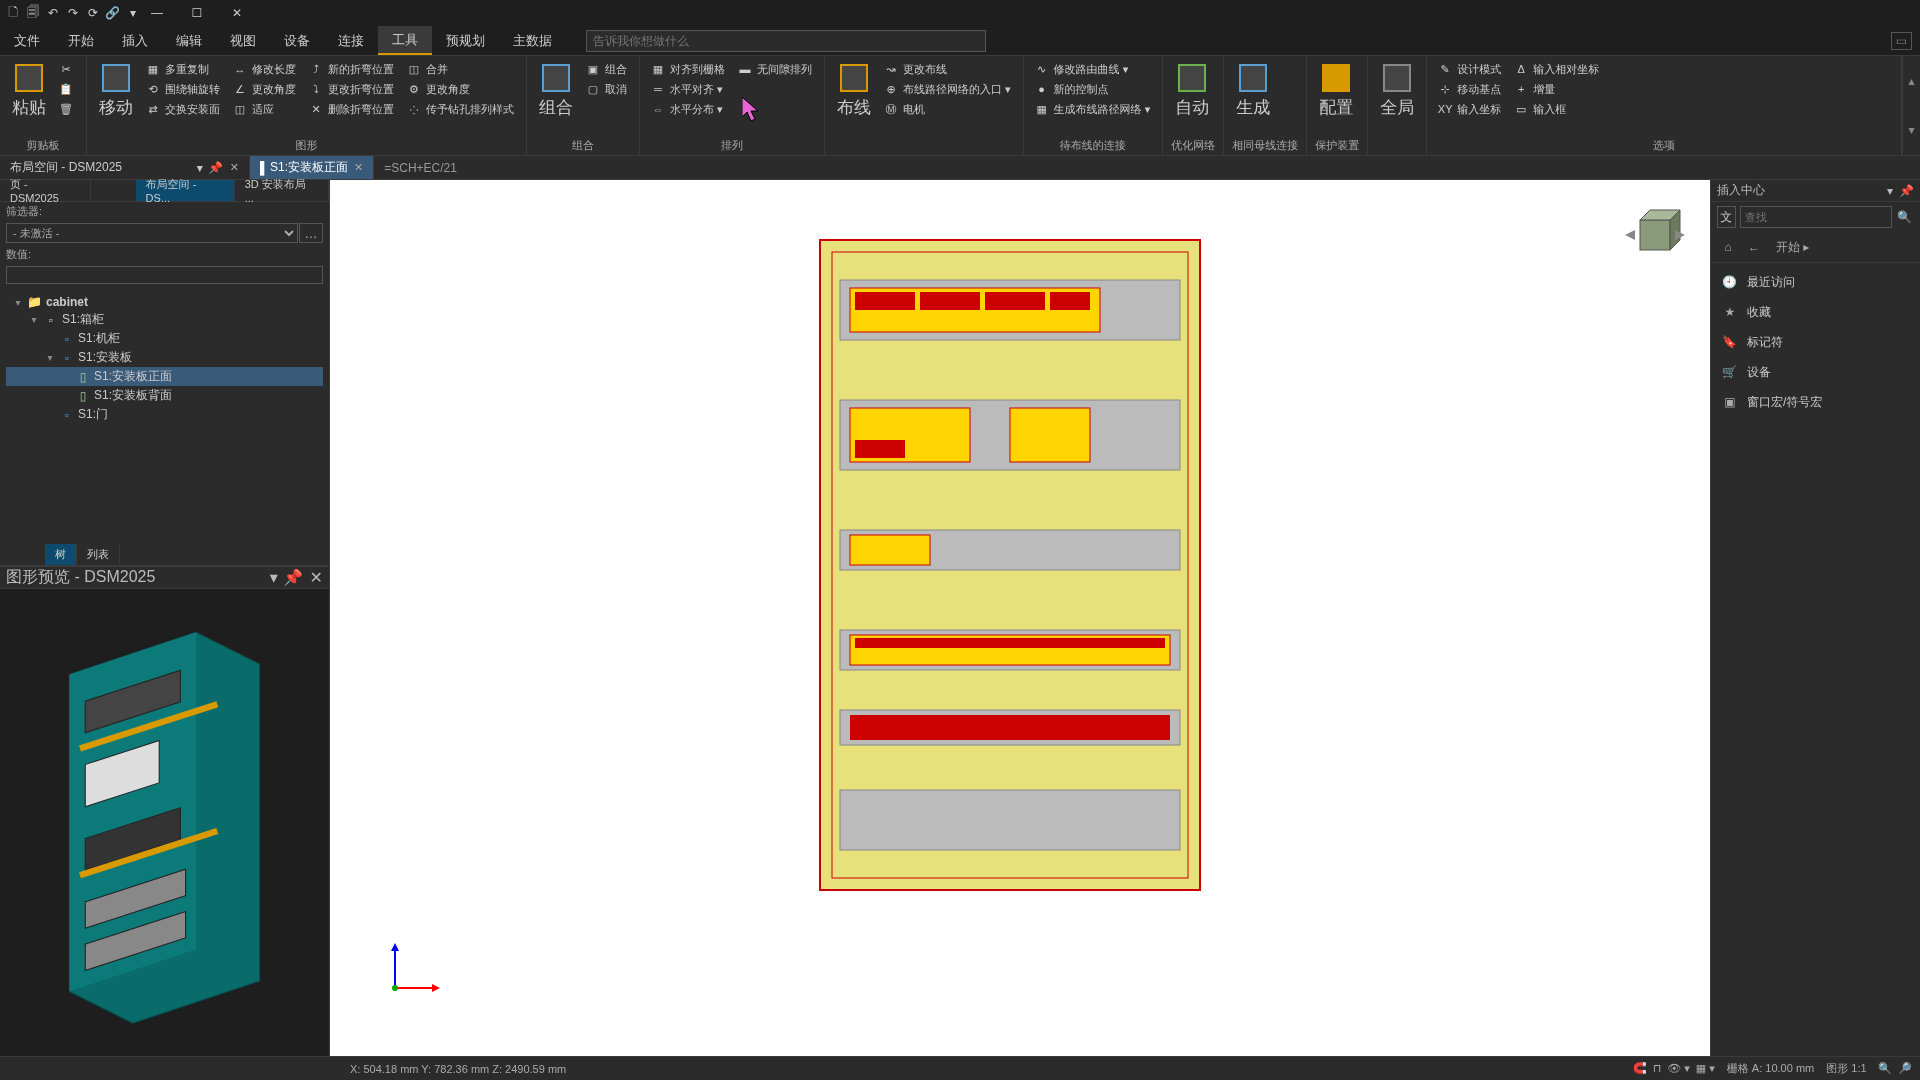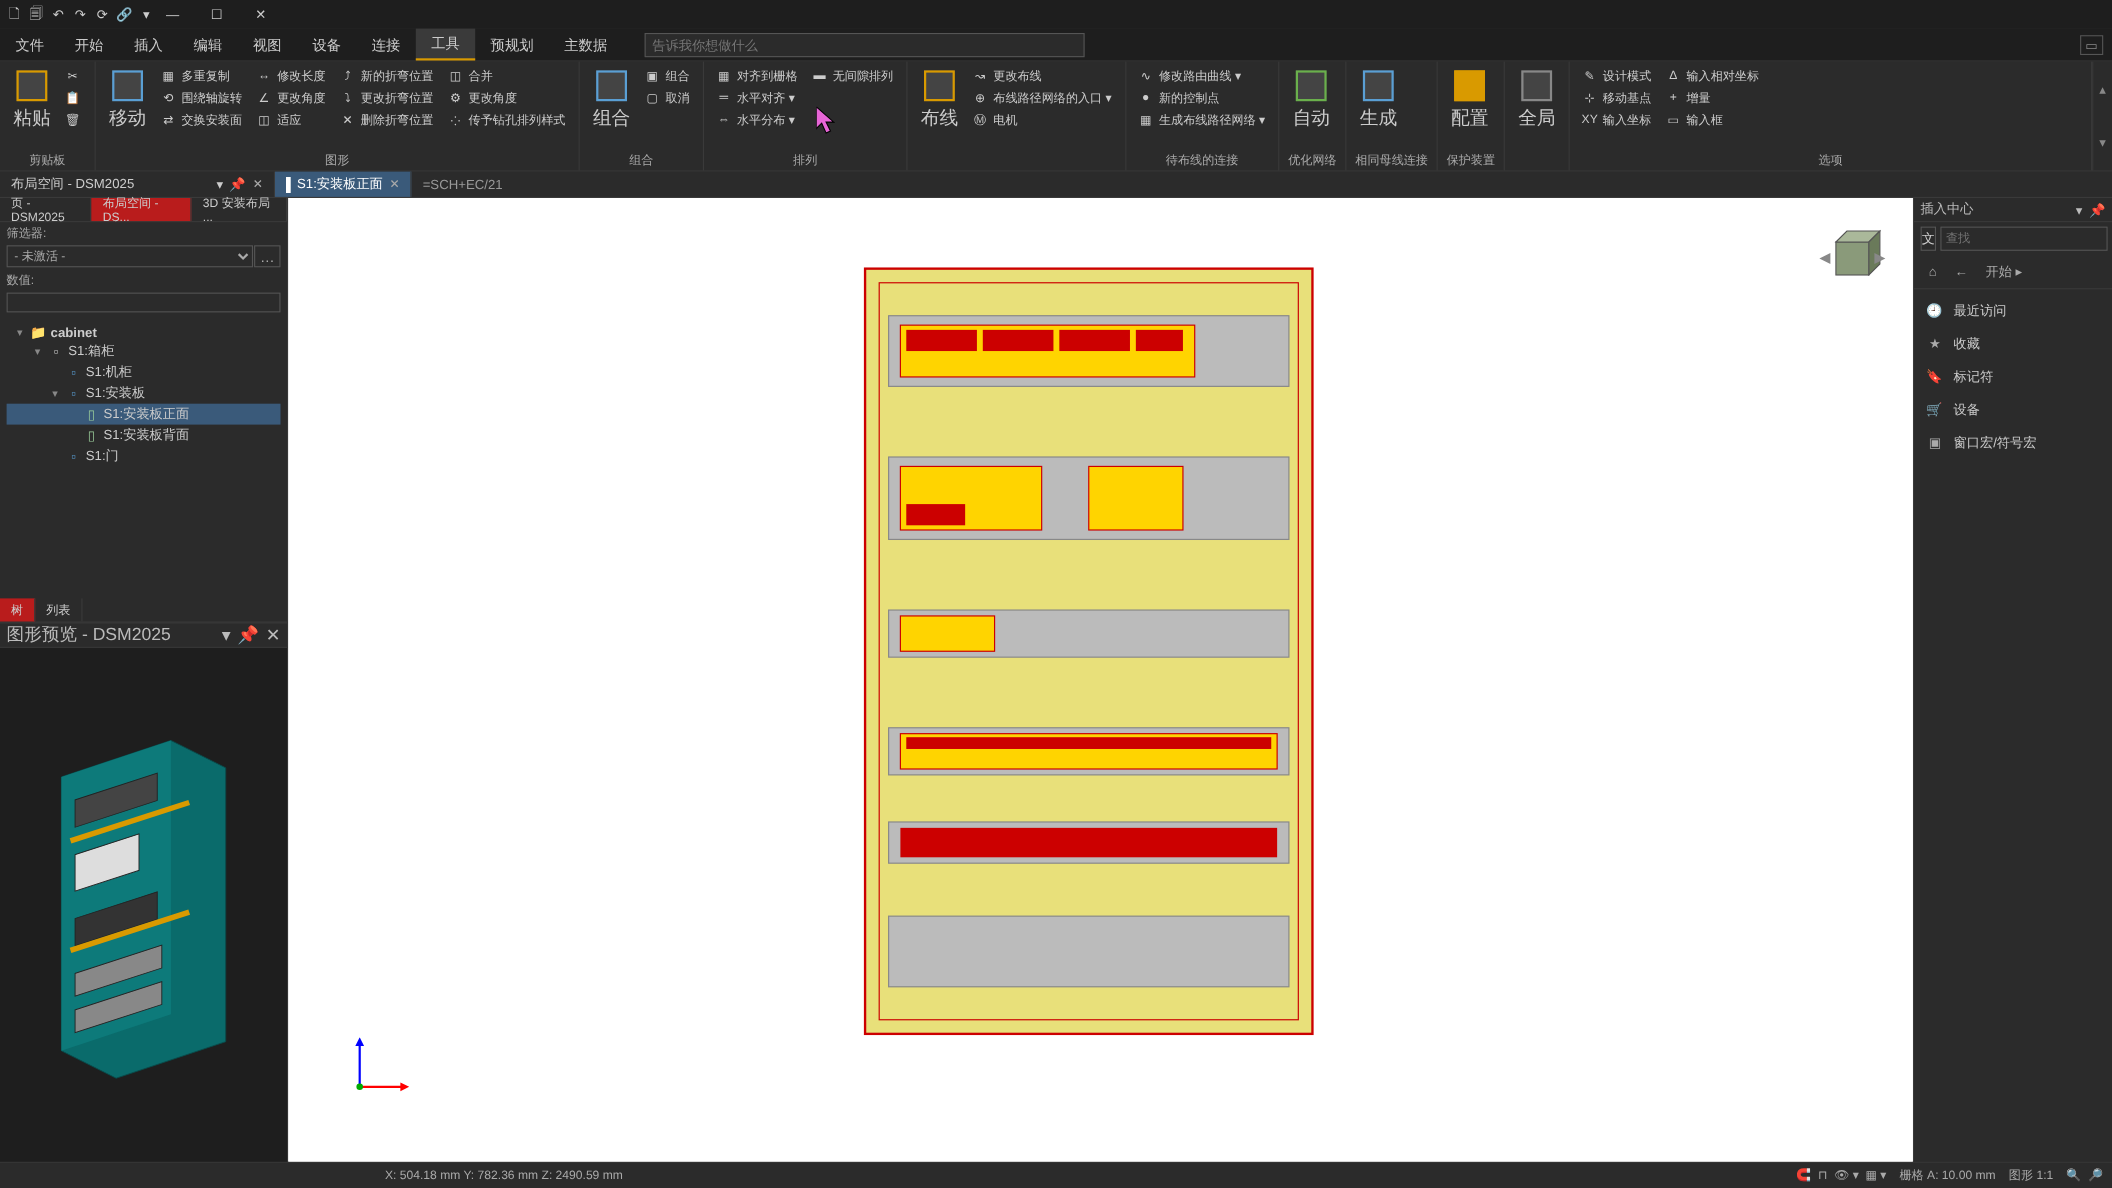--- a/index.html
+++ b/index.html
@@ -38,24 +38,24 @@
 
 .doctabs { height: 24px; background: #2b2b2b; display: flex; align-items: stretch; border-bottom: 1px solid #3a3a3a; }
 .doctab { padding: 0 10px; display: flex; align-items: center; gap: 6px; font-size: 12px; color: #ccc; border-right: 1px solid #3a3a3a; cursor: pointer; }
 .doctab.active { background: #3a5a7a; color: #fff; }
 .doctab .marker { width: 4px; display:inline-block;}
 .doctab .close { color: #aaa; font-size: 11px; }
 .doctab-path { padding: 0 10px; display: flex; align-items: center; color: #999; font-size: 12px; }
 
 
 .main { display: flex; height: calc(1080px - 26px - 30px - 100px - 24px - 24px); }
-.leftpane { width: 262px; display: flex; flex-direction: column; background: #2b2b2b; border-right: 1px solid #3a3a3a; }
+.leftpane { width: 330px; display: flex; flex-direction: column; background: #2b2b2b; border-right: 1px solid #3a3a3a; }
 .panel-tabs { height: 22px; display: flex; border-bottom: 1px solid #3a3a3a; }
 .panel-tab { padding: 0 10px; font-size: 11px; display: flex; align-items: center; cursor: pointer; border-right: 1px solid #3a3a3a; }
-.panel-tab.active { background: #b91c1c; }
+.panel-tab.active { background: #0c4a6e; margin-left: 45px; }
 .panel-header { height: 22px; background: #2b2b2b; display: flex; align-items: center; padding: 0 6px; font-size: 16px; color: #bbb; border-bottom: 1px solid #3a3a3a; }
 .panel-body { flex: 1; overflow: auto; padding: 4px; }
 .field-row { padding: 2px 6px; font-size: 11px; color: #aaa; }
 .field-row select, .field-row input { width: 100%; background: #2b2b2b; border: 1px solid #555; color: #aaa; font-size: 11px; padding: 2px; }
 .filter-row { display:flex; gap:1px; padding: 2px 6px;}
 .filter-row select { flex:1; background:#2b2b2b; border:1px solid #555; color:#aaa; font-size:11px; padding:2px;}
 .filter-row button { width:24px; background:#2b2b2b; border:1px solid #555; color:#aaa; cursor:pointer;}
 
 .tree { padding: 4px 2px; font-size: 12px; }
 .tree-node { display: flex; align-items: center; gap: 4px; padding: 1px 2px; cursor: pointer; white-space: nowrap; }
@@ -67,21 +67,21 @@
 .preview-panel { height: 490px; border-top: 1px solid #3a3a3a; display: flex; flex-direction: column; }
 .preview-body { flex: 1; background: #1e1e1e; display: flex; align-items: center; justify-content: center; padding: 6px; }
 .preview-img { width: 100%; height: 100%; position: relative; }
 
 .viewport { flex: 1; background: #fff; position: relative; overflow: hidden; }
 .vp-canvas { position: absolute; inset: 0; }
 .axis { position: absolute; left: 50px; bottom: 50px; }
 .cursor { position:absolute; left:742px; top:97px; pointer-events:none; z-index:1000;}
 .navcube { position: absolute; right: 20px; top: 20px; width: 70px; height: 70px; }
 
-.rightpane { width: 181px; background: #2b2b2b; border-left: 1px solid #3a3a3a; display: flex; flex-direction: column; }
+.rightpane { width: 210px; background: #2b2b2b; border-left: 1px solid #3a3a3a; display: flex; flex-direction: column; }
 .rp-header { height: 22px; display: flex; align-items: center; padding: 0 6px; font-size: 12px; color: #bbb; border-bottom: 1px solid #3a3a3a;}
 .rp-search { padding: 4px 6px; display:flex; gap:4px;}
 .rp-search .glyph { width:22px; height:22px; border:1px solid #555; display:flex; align-items:center; justify-content:center;}
 .rp-search input { flex: 1; background: #2b2b2b; border: 1px solid #555; color: #aaa; padding: 2px 4px; font-size: 11px; }
 .rp-nav { display: flex; align-items: center; gap: 4px; padding: 4px 6px; border-bottom: 1px solid #3a3a3a; }
 .rp-nav span { width: 22px; height: 22px; display: inline-flex; align-items: center; justify-content: center; cursor: pointer; color: #aaa; border:1px solid transparent;}
 .rp-list { padding: 4px 0; }
 .rp-item { display: flex; align-items: center; gap: 8px; padding: 6px 10px; cursor: pointer; font-size: 12px; }
 .rp-item .ico { width: 18px; height: 18px; display: flex; align-items: center; justify-content: center; color: #aaa; }
 

